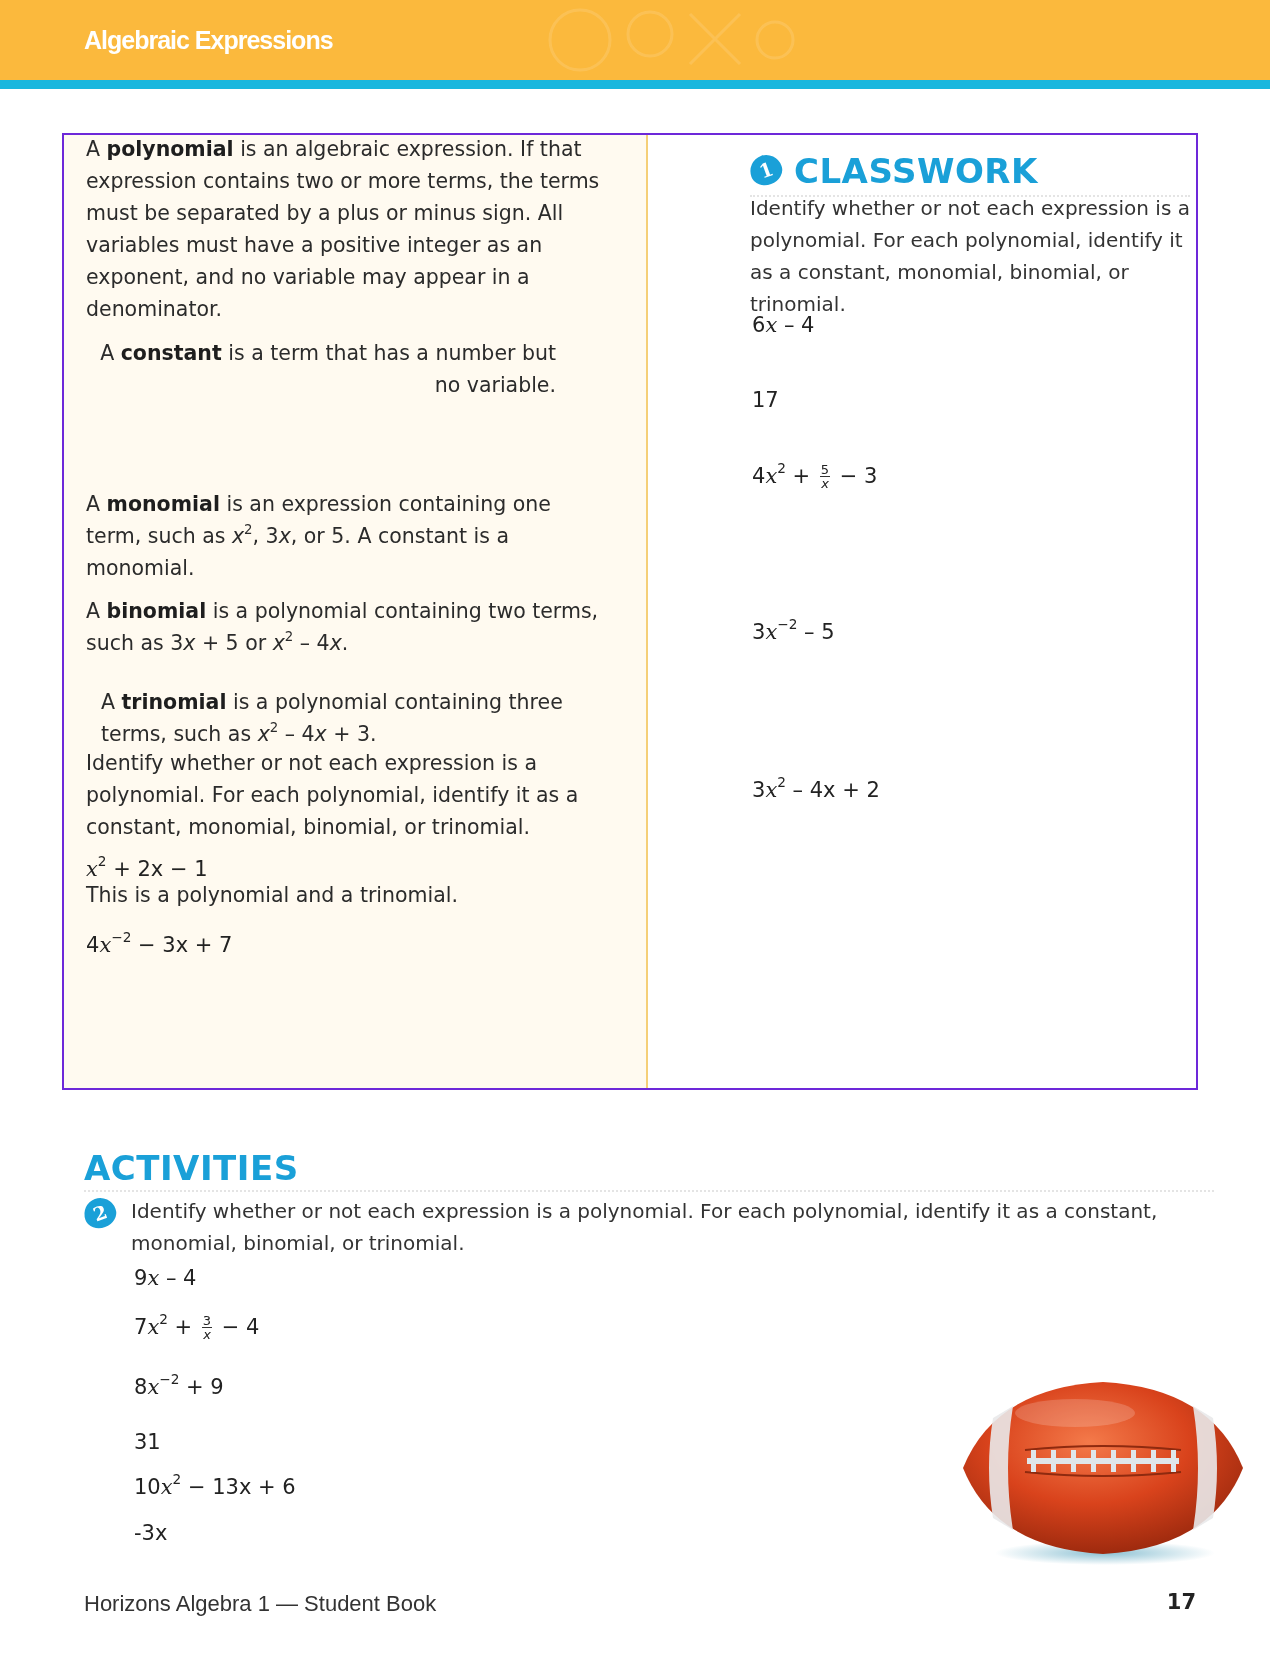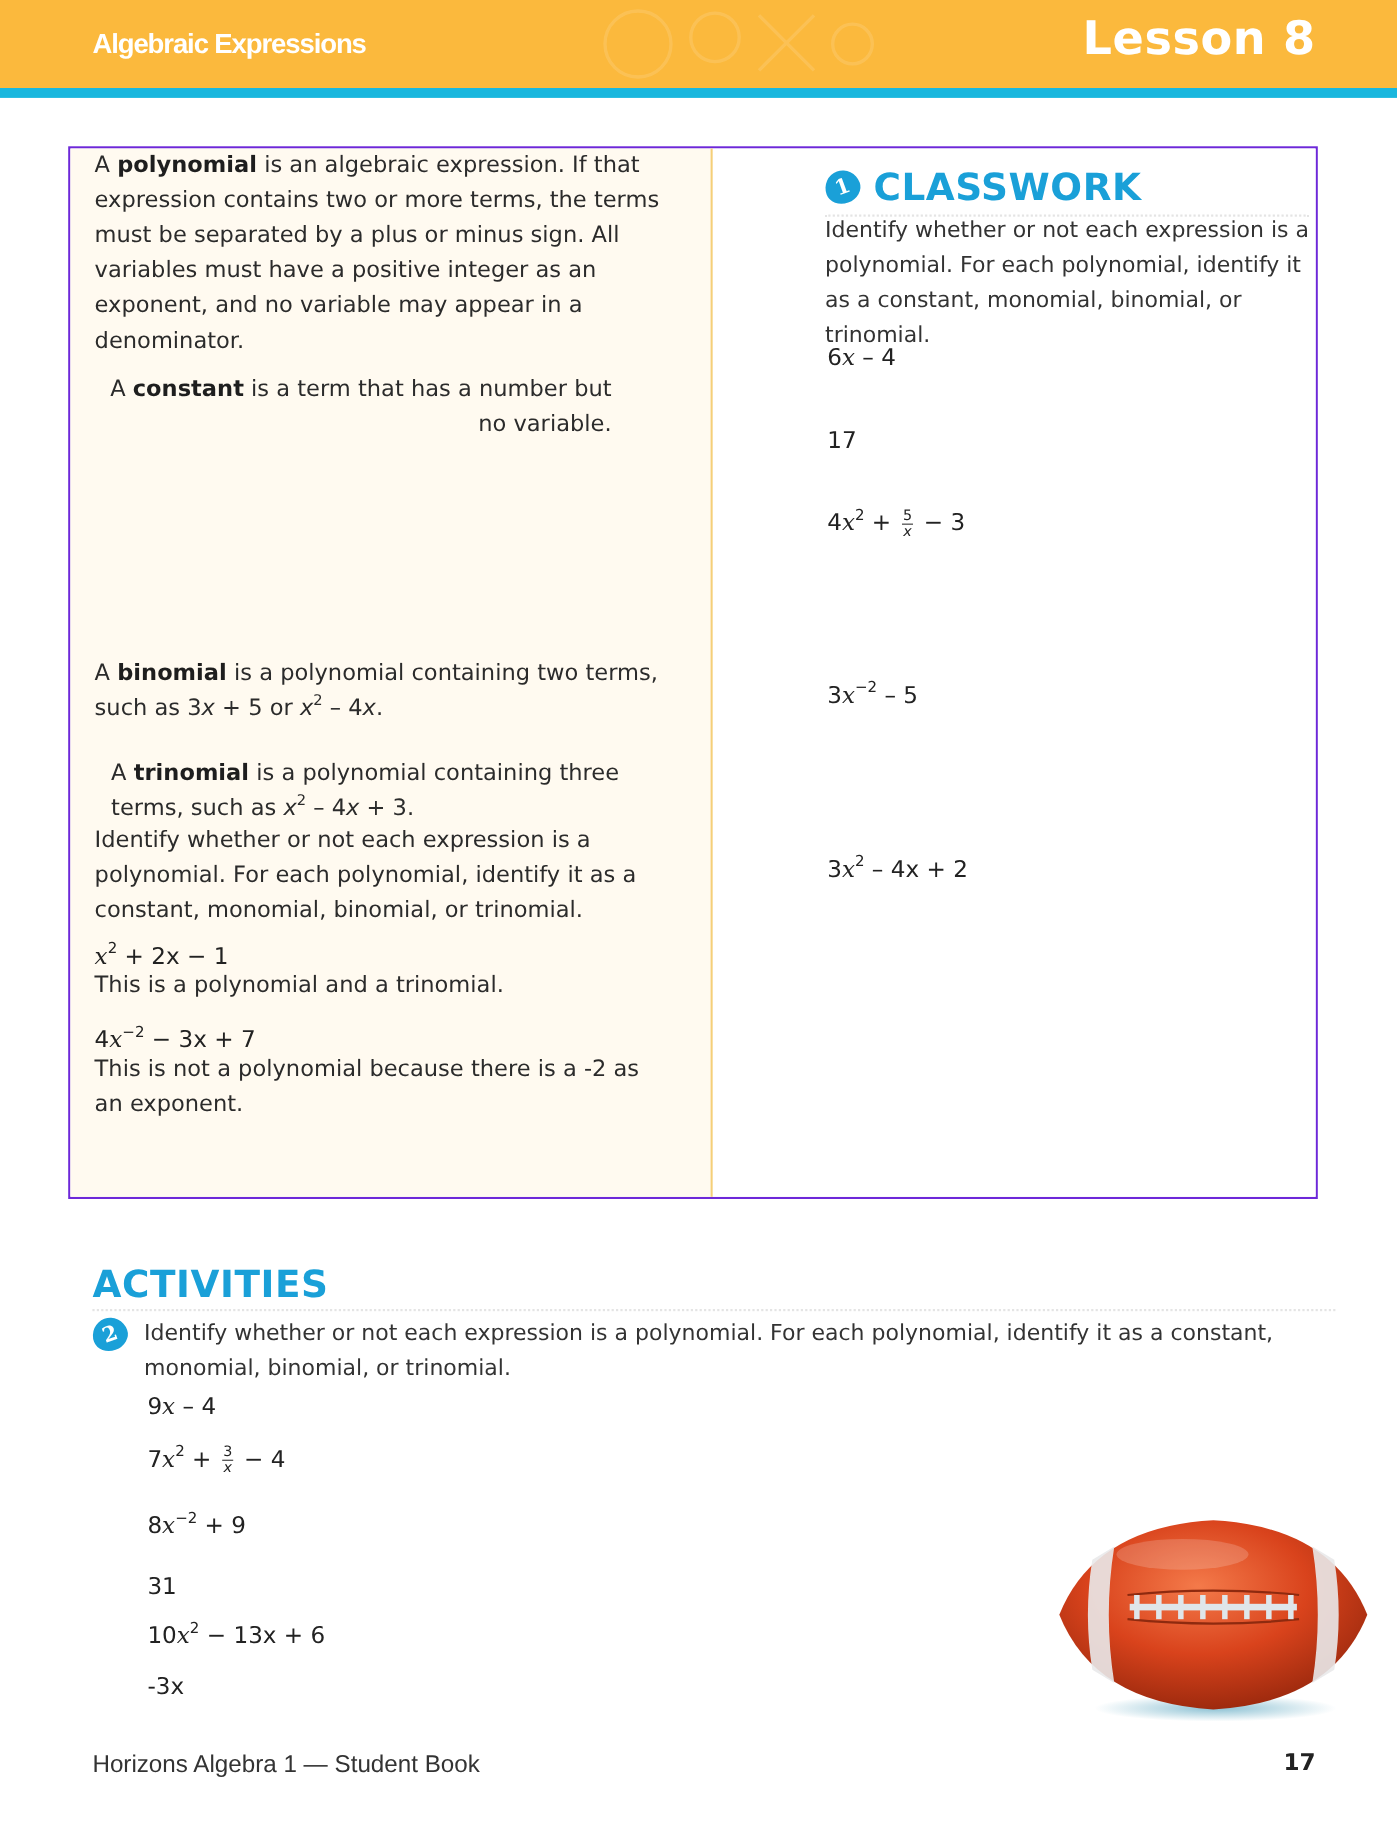--- a/index.html
+++ b/index.html
@@ -101,56 +101,57 @@
 <body>
 
 <div class="header">
   <svg class="header-deco" viewBox="0 0 260 72">
     <circle cx="40" cy="36" r="30" fill="none" stroke="#fff" stroke-width="3"></circle>
     <circle cx="110" cy="30" r="22" fill="none" stroke="#fff" stroke-width="3"></circle>
     <path d="M150 10 L200 60 M200 10 L150 60" stroke="#fff" stroke-width="3"></path>
     <circle cx="235" cy="36" r="18" fill="none" stroke="#fff" stroke-width="3"></circle>
   </svg>
   <div class="header-title">Algebraic Expressions</div>
-  <div class="header-lesson">Lesson 8</div>
 </div>
 <div class="header-stripe"></div>
 
 <div class="lesson-box">
   <div class="lesson-left">
 
     <p class="def" style="top:-2px; margin:0;">
       <span>A </span><b>polynomial</b><span> is an algebraic expression. If that expression contains two or more terms, the terms must be separated by a plus or minus sign. All variables must have a positive integer as an exponent, and no variable may appear in a denominator.</span>
     </p>
 
     <p class="def" style="top:202px; margin:0; width:470px;text-align:right;">
       <span>A </span><b>constant</b><span> is a term that has a number but no variable.</span>
     </p>
 
 
+    <p class="def" style="top:353px; margin:0; width:470px;">
+      <span>A </span><b>monomial</b><span> is an expression containing one term, such as </span><i>x</i><sup>2</sup><span>, 3</span><i>x</i><span>, or 5. A constant is a monomial.</span>
+    </p>
 
     <p class="def" style="top:460px; margin:0;">
       <span>A </span><b>binomial</b><span> is a polynomial containing two terms, such as 3</span><i>x</i><span> + 5 or </span><i>x</i><sup>2</sup><span> – 4</span><i>x</i><span>.</span>
     </p>
 
     <p class="def" style="top:536px; margin:15px; width:480px;">
       <span>A </span><b>trinomial</b><span> is a polynomial containing three terms, such as </span><i>x</i><sup>2</sup><span> – 4</span><i>x</i><span> + 3.</span>
     </p>
 
     <p class="def" style="top:612px; margin:0; width:510px;">Identify whether or not each expression is a polynomial. For each polynomial, identify it as a constant, monomial, binomial, or trinomial.</p>
 
     <div class="math-expr" style="left:22px; top:722px;">
       <span></span><i>x</i><sup>2</sup><span> + 2x − 1</span>
     </div>
     <p class="def" style="top:744px; margin:0;">This is a polynomial and a trinomial.</p>
 
     <div class="math-expr" style="left:22px; top:798px;">
       <span>4</span><i>x</i><sup>−2</sup><span> − 3x + 7</span>
     </div>
-    <p class="def" style="top:820px; margin:0; width:520px;">This is not a polynomial because there is a -2 as an exponent.</p>
   </div>
 
   <div class="lesson-right">
     <div class="badge" style="left:102px; top:20px;">1</div>
     <div class="section-heading" style="left:146px; top:16px;">CLASSWORK</div>
     <div class="dotted-rule" style="left:102px; top:60px; width:440px;"></div>
     <p class="instructions" style="left:102px; top:57px; width:460px; margin:0;">Identify whether or not each expression is a polynomial. For each polynomial, identify it as a constant, monomial, binomial, or trinomial.</p>
 
     <div class="math-expr" style="left:104px; top:178px;">
       <span>6</span><i>x</i><span> – 4</span>

